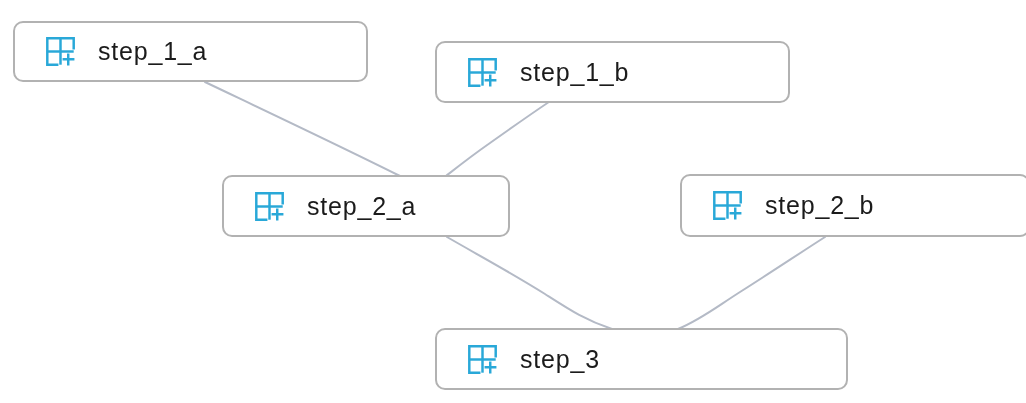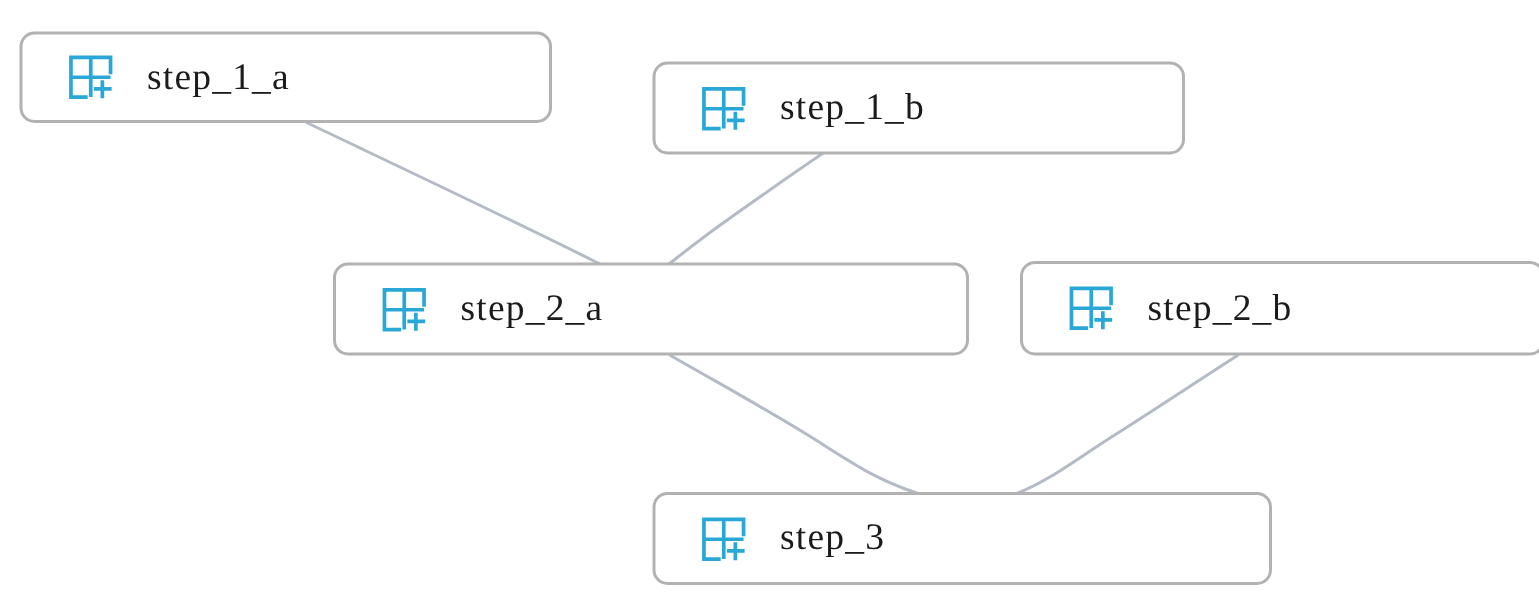--- a/index.html
+++ b/index.html
@@ -21,21 +21,20 @@
     top: 0;
     width: 1026px;
     height: 403px;
   }
   .nodes-layer {
     position: absolute;
     left: 0;
     top: 0;
     width: 100%;
     height: 100%;
-    font-family: Liberation Serif, serif;
   }
   .node {
     position: absolute;
     box-sizing: border-box;
     display: flex;
     align-items: center;
     background: var(--node-fill, #ffffff);
     border: 2px solid var(--node-border, #b2b2b2);
     border-radius: 10px;
     padding-left: 29px;
@@ -87,21 +86,21 @@
     <span class="icon">
       <svg viewBox="0 0 32 32" fill="none" stroke="currentColor" stroke-width="2.4">
         <path d="M28.8,14 L28.8,3.2 L3.2,3.2 L3.2,28.8 L14,28.8"></path>
         <path d="M16,3.2 L16,28.8"></path>
         <path d="M3.2,16 L28.8,16"></path>
         <path d="M18,23.5 L29.5,23.5 M23.5,18 L23.5,29.5"></path>
       </svg>
     </span>
     <span class="label">step_1_b</span>
   </div>
-      <div class="node" style="left: 222px; top: 175px; width: 424px; height: 62px;">
+      <div class="node" style="left: 222px; top: 175px; width: 288px; height: 62px;">
     <span class="icon">
       <svg viewBox="0 0 32 32" fill="none" stroke="currentColor" stroke-width="2.4">
         <path d="M28.8,14 L28.8,3.2 L3.2,3.2 L3.2,28.8 L14,28.8"></path>
         <path d="M16,3.2 L16,28.8"></path>
         <path d="M3.2,16 L28.8,16"></path>
         <path d="M18,23.5 L29.5,23.5 M23.5,18 L23.5,29.5"></path>
       </svg>
     </span>
     <span class="label">step_2_a</span>
   </div>

